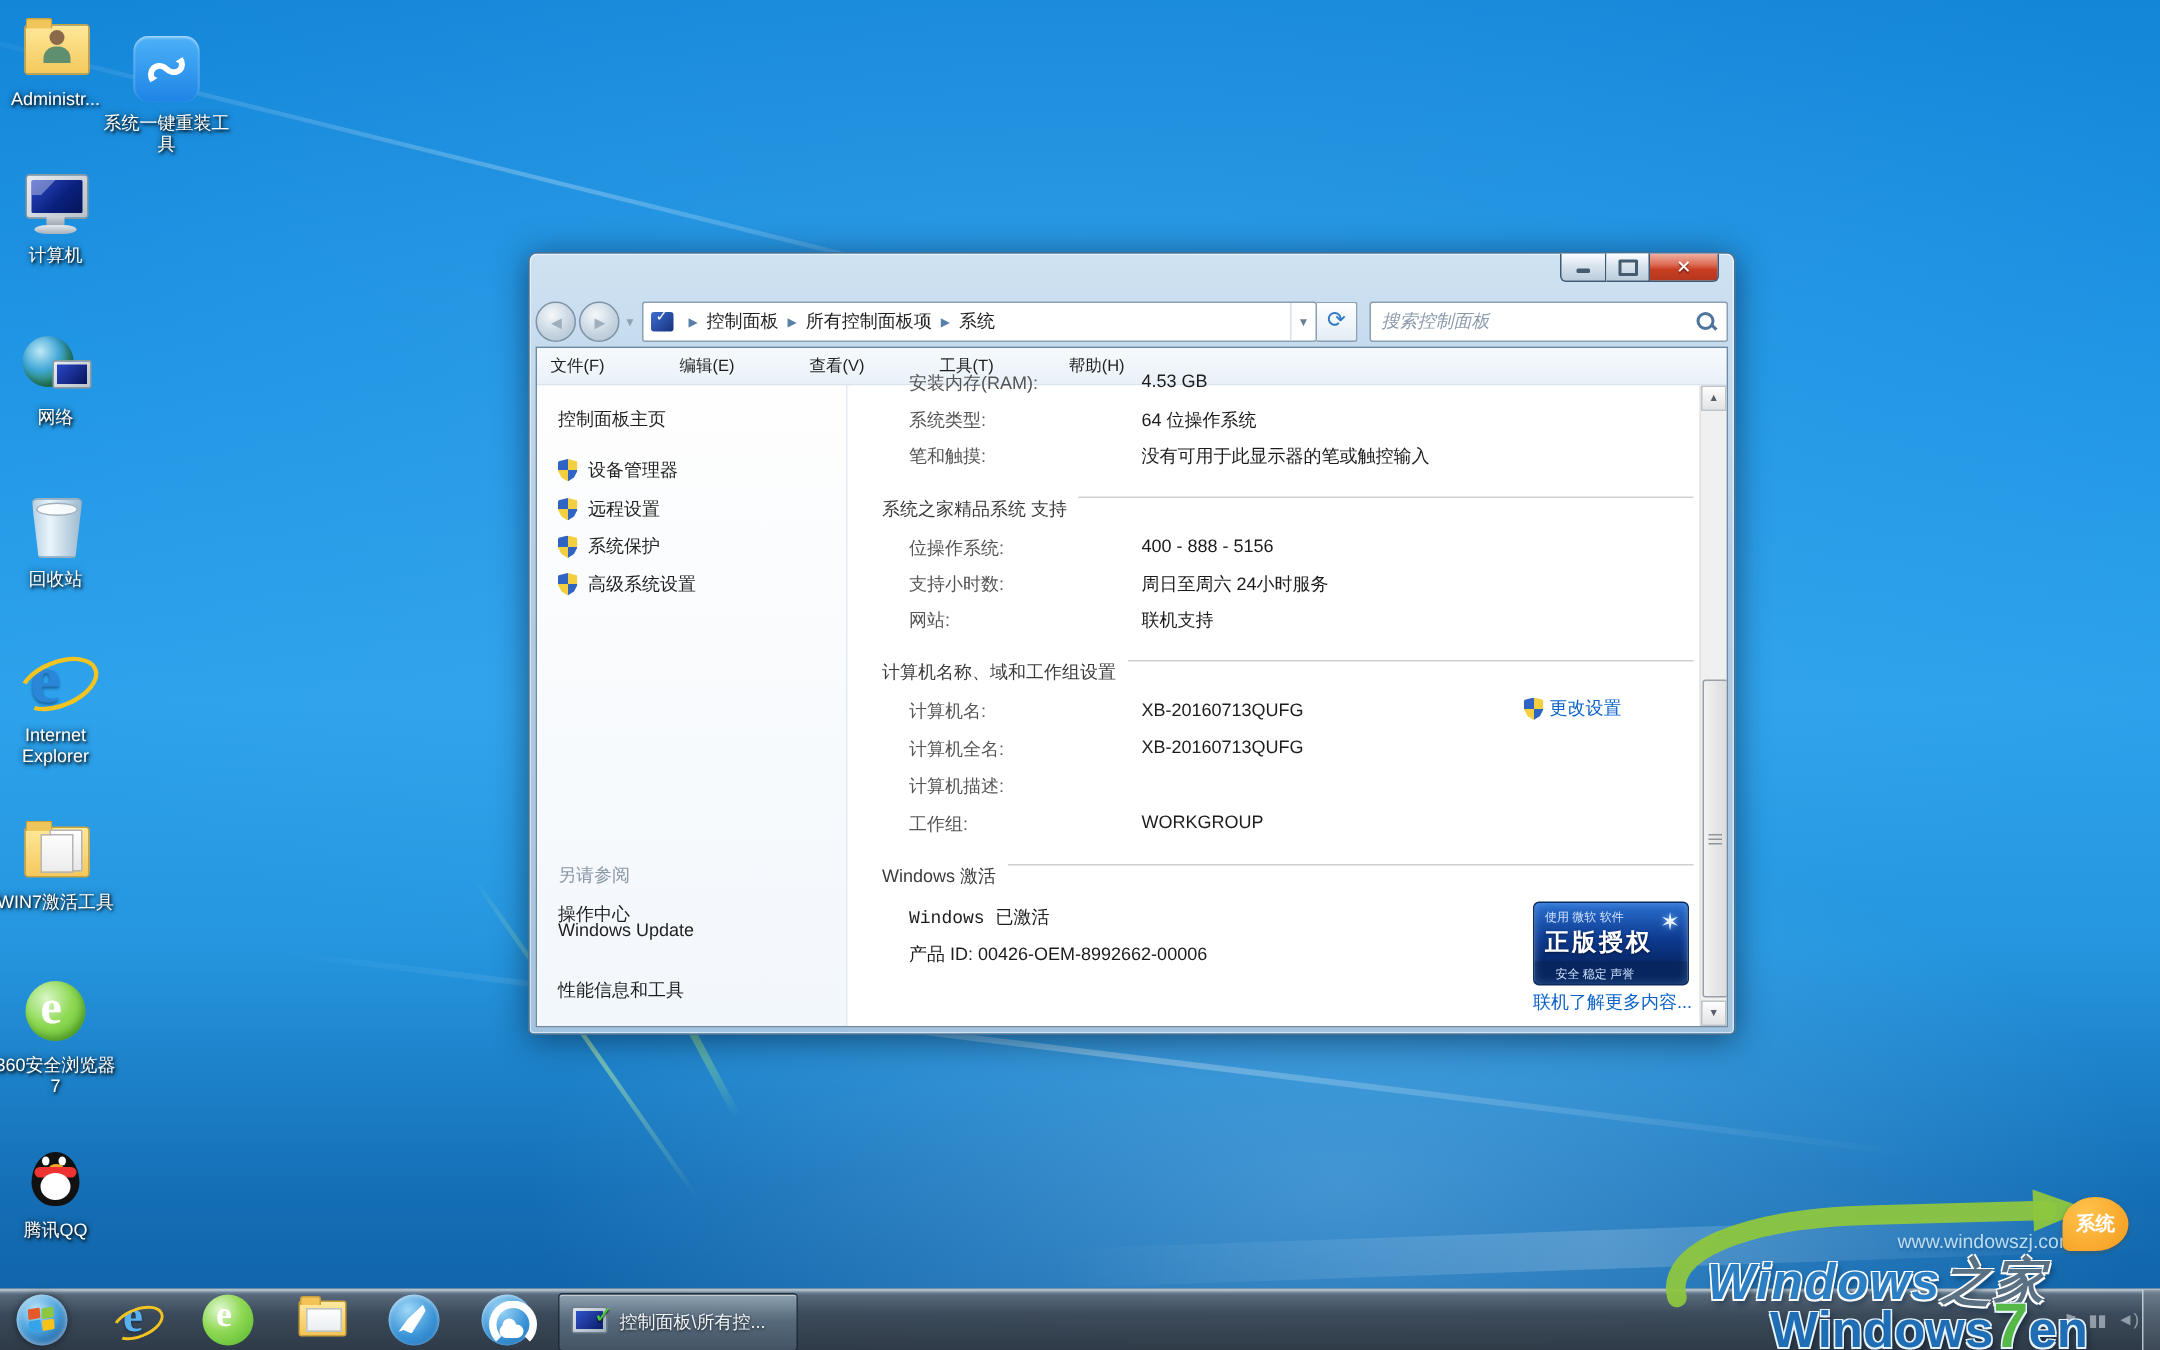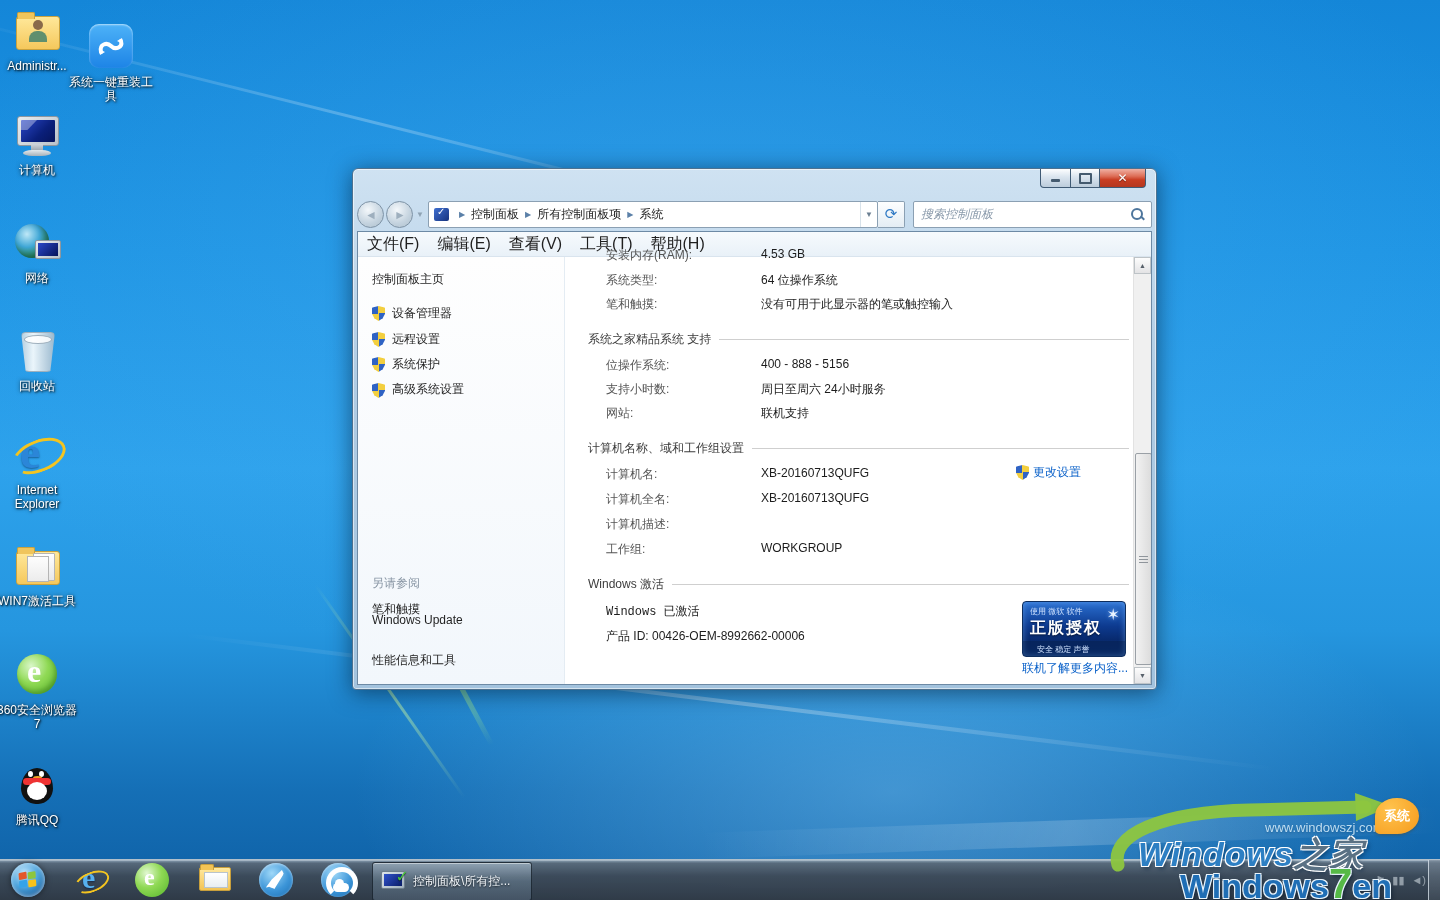--- a/index.html
+++ b/index.html
@@ -89,33 +89,33 @@
   .crumbsep{font-size:8px;color:#5b80a8;margin:0 6px;}
   .addrcaret{margin-left:auto;width:16px;text-align:center;font-size:8px;color:#6b7f92;border-left:1px solid #d8e2ea;align-self:stretch;line-height:25px;}
   .refreshbtn{width:26px;height:25px;border:1px solid #8ba0b3;border-left:none;border-radius:0 2px 2px 0;background:linear-gradient(180deg,#fdfeff,#e4edf4);color:#2f79c4;font-size:15px;text-align:center;line-height:24px;}
   .searchbox{margin-left:8px;flex:1;height:25px;background:#fff;border:1px solid #8ba0b3;border-radius:2px;display:flex;align-items:center;}
   .searchbox .ph{flex:1;font-size:12px;font-style:italic;color:#8a9aab;padding-left:7px;}
   .mag{width:15px;height:15px;position:relative;margin-right:6px;}
   .mag:before{content:"";position:absolute;left:1px;top:1px;width:8px;height:8px;border:2px solid #4d759c;border-radius:50%;}
   .mag:after{content:"";position:absolute;left:10px;top:10px;width:5px;height:2px;background:#4d759c;transform:rotate(45deg);}
   
   .client{position:absolute;left:4px;right:4px;top:62px;bottom:4px;background:#fff;border:1px solid #6d8aa5;overflow:hidden;}
-  .menubar{position:absolute;left:0;right:0;top:0;height:24px;background:linear-gradient(180deg,#f6fafd,#e9f1f8);border-bottom:1px solid #d9e4ee;display:flex;font-size:16px;color:#1f1f1f;}
+  .menubar{position:absolute;left:0;right:0;top:0;height:24px;background:linear-gradient(180deg,#f6fafd,#e9f1f8);border-bottom:1px solid #d9e4ee;display:flex;font-size:11px;color:#1f1f1f;gap:32px;}
   .menubar .mi{padding:0 9px;line-height:24px;}
   .sidebar{position:absolute;left:0;top:25px;bottom:0;width:206px;background:linear-gradient(180deg,#fefefe,#f2f7fc);border-right:1px solid #e4ecf3;font-size:12px;color:#1f1f1f;}
   .side-item{position:absolute;left:14px;display:flex;align-items:center;white-space:nowrap;}
   .uac-shield{width:13px;height:15px;margin-right:7px;flex:none;
     background:conic-gradient(from 0deg at 50% 50%,#f3cf3f 0 90deg,#2f63c4 90deg 180deg,#f3cf3f 180deg 270deg,#2f63c4 270deg 360deg);
     clip-path:polygon(50% 0%,96% 10%,100% 14%,100% 52%,82% 82%,50% 100%,18% 82%,0% 52%,0% 14%,4% 10%);}
   .see-hdr{color:#8a97a5;}
   .content{position:absolute;left:210px;top:25px;bottom:0;width:571px;background:#fff;font-size:12px;}
   .row{position:absolute;height:18px;white-space:nowrap;}
   .row .rl{position:absolute;left:38px;color:#555;}
   .row .rv{position:absolute;left:193px;color:#1c1c1c;}
-  .sechdr{position:absolute;left:20px;right:10px;display:flex;align-items:center;color:#3c3c3c;}
+  .sechdr{position:absolute;left:20px;right:10px;display:flex;align-items:flex-start;color:#3c3c3c;}
   .sechdr .ln{flex:1;height:1px;background:#cfcfcf;margin-left:8px;}
   .link{color:#0a61c9;}
   .chglink{position:absolute;left:448px;display:flex;align-items:center;}
   .chglink .uac-shield{margin-right:4px;}
   .badge{position:absolute;left:454px;top:344px;width:102px;height:54px;border-radius:4px;border:1px solid #0d2d5e;
     background:linear-gradient(180deg,#2a6fd0 0%,#0d3a8f 45%,#082a6e 70%,#0a3076 100%);color:#fff;overflow:hidden;box-shadow:inset 0 0 6px rgba(130,190,255,.5);}
   .badge .b1{font-size:8px;padding:4px 0 0 7px;color:#cfe2ff;}
   .badge .b2{font-size:16px;font-weight:bold;padding:1px 0 0 7px;letter-spacing:2px;text-shadow:0 1px 2px rgba(0,0,0,.6);}
   .badge .b3{font-size:8px;padding:3px 0 0 14px;color:#cfe2ff;background:rgba(6,25,60,.35);margin-top:2px;height:14px;}
   .badge .star{position:absolute;right:5px;top:3px;font-size:16px;color:#eaf4ff;text-shadow:0 0 4px #7db4ff;}
@@ -323,29 +323,29 @@
             <span>设备管理器</span>
           </div>
         <div class="side-item" style="top:74px;">
             <span class="uac-shield"></span>
             <span>远程设置</span>
           </div>
         <div class="side-item" style="top:99px;">
             <span class="uac-shield"></span>
             <span>系统保护</span>
           </div>
-        <div class="side-item" style="top:124px;align-items:flex-end;">
+        <div class="side-item" style="top:124px;">
             <span class="uac-shield"></span>
             <span>高级系统设置</span>
           </div>
         <div class="side-item see-hdr" style="top:318px;">
             <span>另请参阅</span>
           </div>
         <div class="side-item" style="top:344px;">
-            <span>笔和触摸</span>
+            <span>操作中心</span>
           </div>
         <div class="side-item" style="top:356px;">
             <span>Windows Update</span>
           </div>
         <div class="side-item" style="top:395px;">
             <span>性能信息和工具</span>
           </div>
       </div>
 
       <div class="content">

